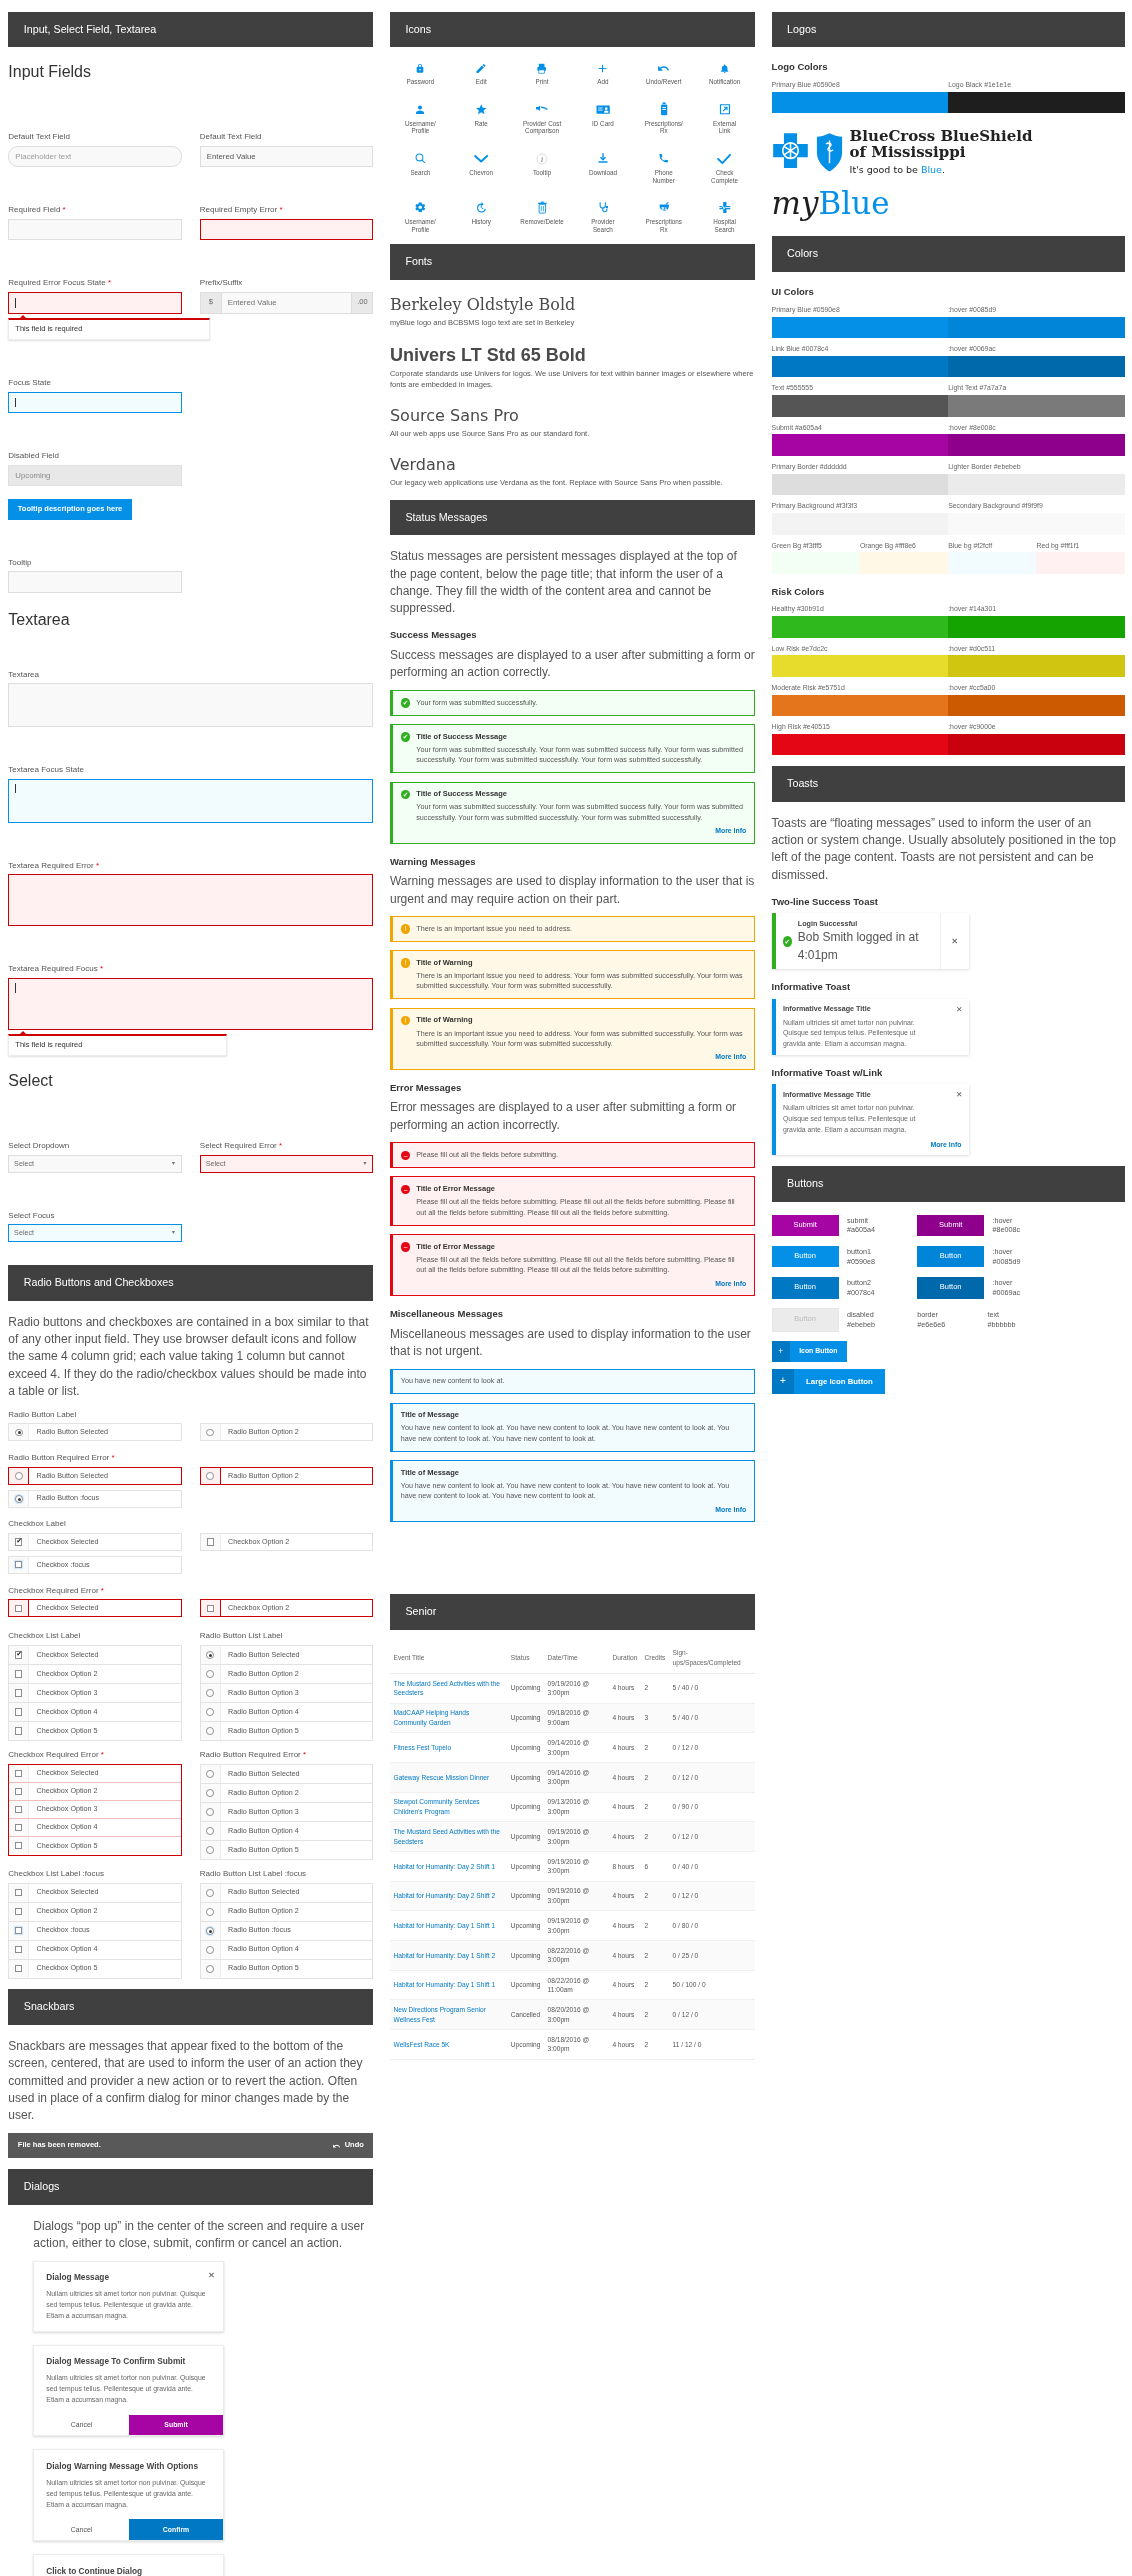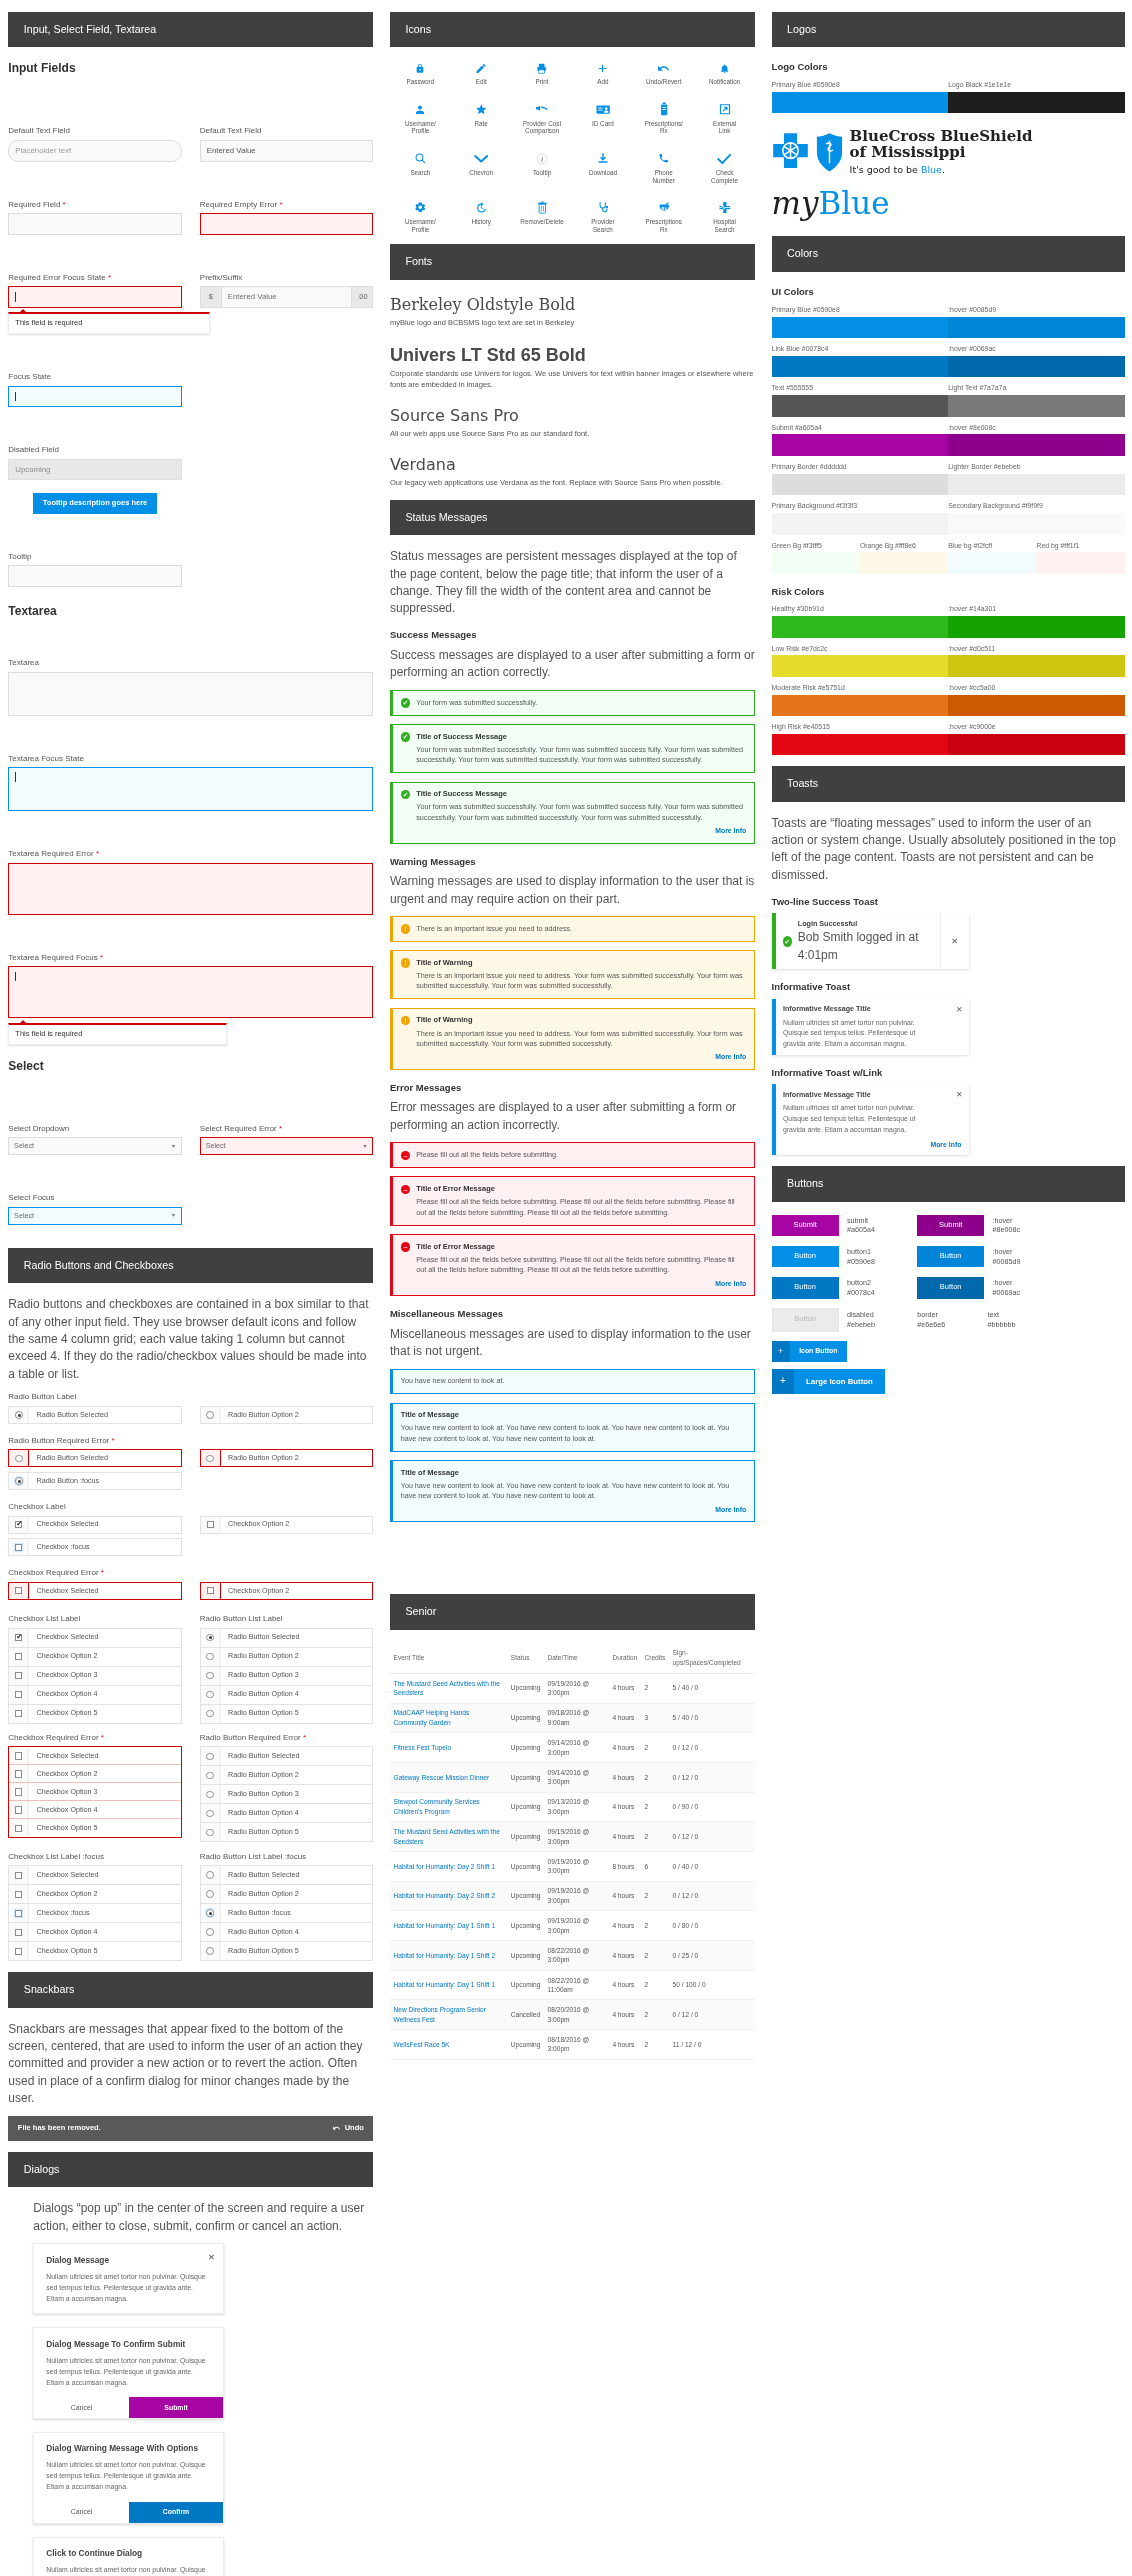--- a/index.html
+++ b/index.html
@@ -9,21 +9,21 @@
     font-family:"Liberation Sans", sans-serif; font-size:7.8px; line-height:1.45;
   }
   .page { display:flex; align-items:flex-start; gap:0; padding:8.3px 0 24px 0; }
   .col { padding:0 8.3px; }
   .col-left  { width:382px; }
   .col-mid   { width:382px; }
   .col-right { width:370px; }
 
   .sec-header{ background:#404040; color:#fff; padding:10px 15.5px; font-size:10.7px; margin:10.7px 0 13px 0; }
   .sec-header:first-child{ margin-top:3.6px; }
-  h3.blk{ color:#333; font-size:12px; font-weight:bold; margin:2.4px 0 10.7px 0; }
+  h3.blk{ color:#333; font-size:16px; font-weight:normal; margin:2.4px 0 10.7px 0; }
   h4.blk{ color:#333; font-size:9.5px; font-weight:bold; margin:10.7px 0 4.8px 0; }
   p.desc{ margin:0 0 8.3px 0; font-size:12px; color:#555; }
 
   
   .grid2{ display:flex; gap:18px; }
   .fcol{ flex:1; }
   .field{ margin-bottom:12px;margin-top:37px; }
   label.flabel{ display:block; font-size:8px; color:#555; margin-bottom:3px; }
   .req{ color:#e40515; }
   .inp{ width:100%; height:21.5px; border:0.6px solid #dddddd; background:#f9f9f9;
@@ -188,21 +188,21 @@
         <div class="field">
           <label class="flabel">Focus State</label>
           <div class="inp focus">
               <span class="caret"></span>
             </div>
         </div>
         <div class="field">
           <label class="flabel">Disabled Field</label>
           <div class="inp disabled">Upcoming</div>
         </div>
-        <div style="text-align:center;margin:13px 0 6px 0;">
+        <div style="text-align:left;margin:13px 0 6px 0;">
           <span class="tooltipbtn">Tooltip description goes here</span>
         </div>
         <div class="field">
           <label class="flabel">Tooltip</label>
           <div class="inp"></div>
         </div>
       </div>
 
       <div class="fcol">
         <div class="field">

